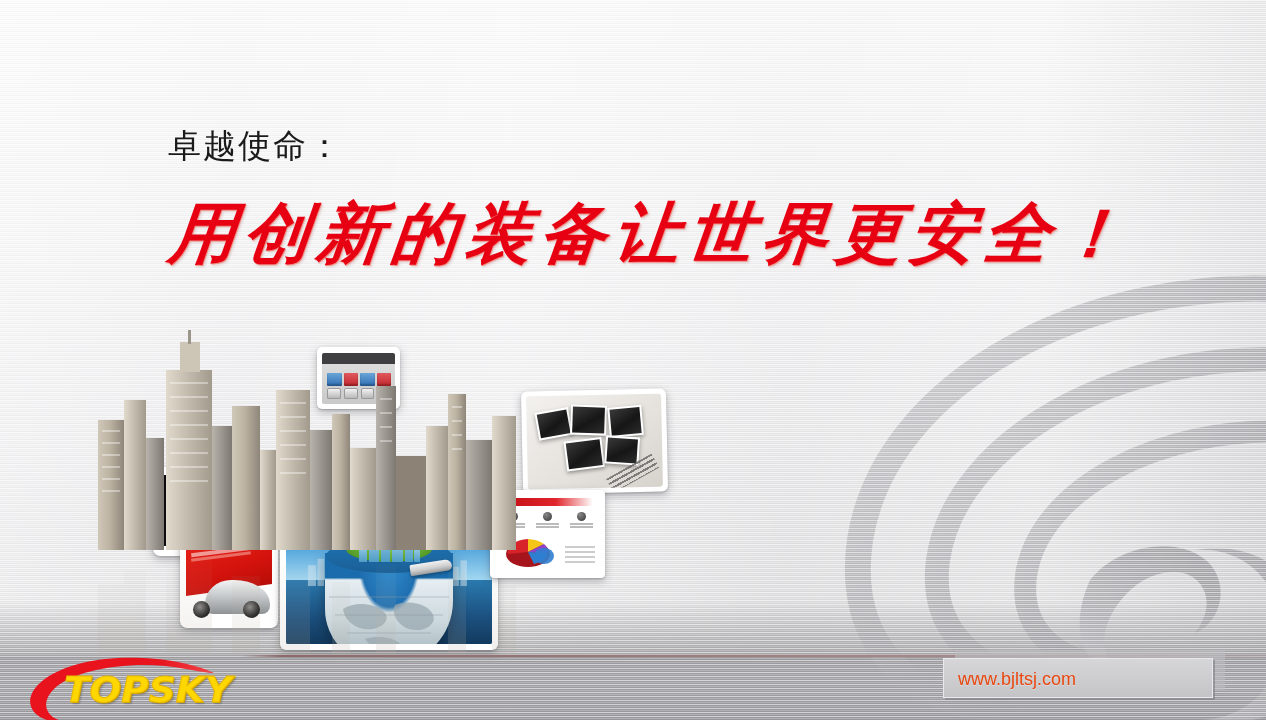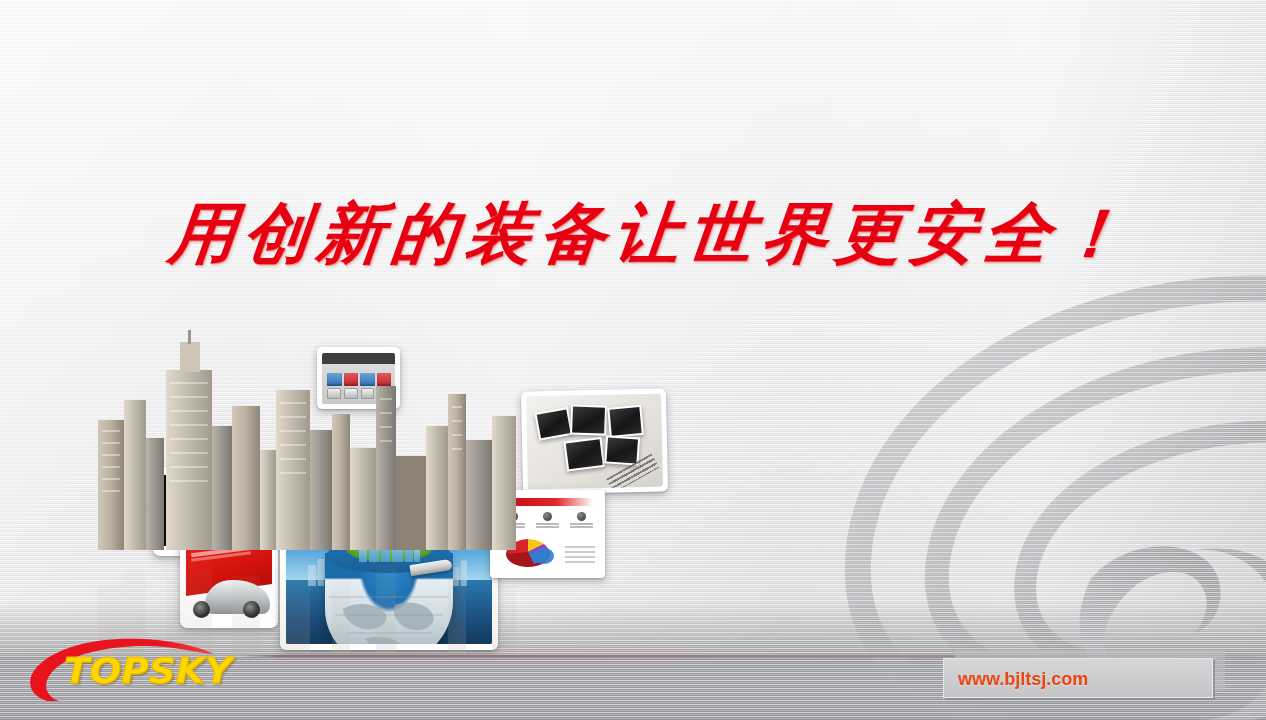--- a/index.html
+++ b/index.html
@@ -279,21 +279,21 @@
   .edu-roller { position:absolute; left:64px; bottom:26px; width:46px; height:13px;
     background: linear-gradient(to bottom,#79c8f2,#2b8fd2); border-radius:3px; transform: rotate(-18deg); }
   .edu-pencil { position:absolute; left:58px; bottom:14px; width:50px; height:12px;
     background: linear-gradient(to bottom,#ffc15a,#e8922a); border-radius:2px; transform: rotate(-12deg); }
   .edu-brush { position:absolute; left:96px; bottom:8px; width:38px; height:9px;
     background: linear-gradient(to right,#cfd4d8,#8f979d); border-radius:2px; transform: rotate(24deg); }
   .edu-brush-tip { position:absolute; left:126px; bottom:2px; width:14px; height:14px;
     background:#f2b53a; border-radius: 50% 50% 40% 60%; transform: rotate(24deg); }
 
   
-  #logo { position:absolute; left: 18px; top: 636px; width: 215px; height: 65px; z-index: 22; }
+  #logo { position:absolute; left: 18px; top: 655px; width: 215px; height: 65px; z-index: 22; }
   #logo-text {
     position:absolute; left: 46px; top: 14px;
     font-size: 36px; font-weight: bold; font-style: italic;
     letter-spacing: 0px;
     color: #ffd700;
     font-family: "DejaVu Sans", "Liberation Sans", sans-serif;
     -webkit-text-stroke: 1px #e8b800;
     text-shadow: 1px 1px 0 #c79a00, 2px 2px 2px rgba(0,0,0,.25);
     transform: scaleX(1.04);
     transform-origin: left center;
@@ -303,21 +303,21 @@
   
   #url-box {
     position:absolute; left: 943px; top: 658px; width: 270px; height: 40px;
     background: linear-gradient(to bottom,#d6d6d8 0%, #cdcdd0 55%, #c4c4c7 100%);
     border: 1px solid #e9e9ec;
     box-shadow: 2px 2px 0 rgba(120,120,125,.55);
     z-index: 22;
   }
   #url-text {
     position:absolute; left: 14px; top: 10px;
-    font-size: 18px; font-weight: bold;
+    font-size: 18px; font-weight: normal;
     color: #e8470f;
     font-family: "Liberation Sans", sans-serif;
     text-shadow: 0 1px 0 rgba(255,255,255,.35);
     white-space:nowrap;
   }
   #url-box-shadow {
     position:absolute; left: 955px; top: 650px; width: 270px; height: 40px;
     background: rgba(190,190,194,.6);
     z-index: 21;
   }
@@ -606,20 +606,21 @@
           <i></i>
             <i></i>
             <i></i>
             <i></i>
         </div>
       </div>
     </div>
 
   </div>
 
+  <div id="kicker">卓越使命：</div>
   <div id="slogan">用创新的装备让世界更安全！</div>
 
   <div id="divider"></div>
 
   <div id="logo">
     <svg viewBox="0 0 215 65" style="position:absolute;inset:0;width:100%;height:100%" xmlns="http://www.w3.org/2000/svg">
       <defs>
         <linearGradient id="swoosh" x1="0" y1="0" x2="1" y2="0">
           <stop offset="0%" stop-color="#e8131c"></stop>
             <stop offset="70%" stop-color="#e8131c"></stop>

